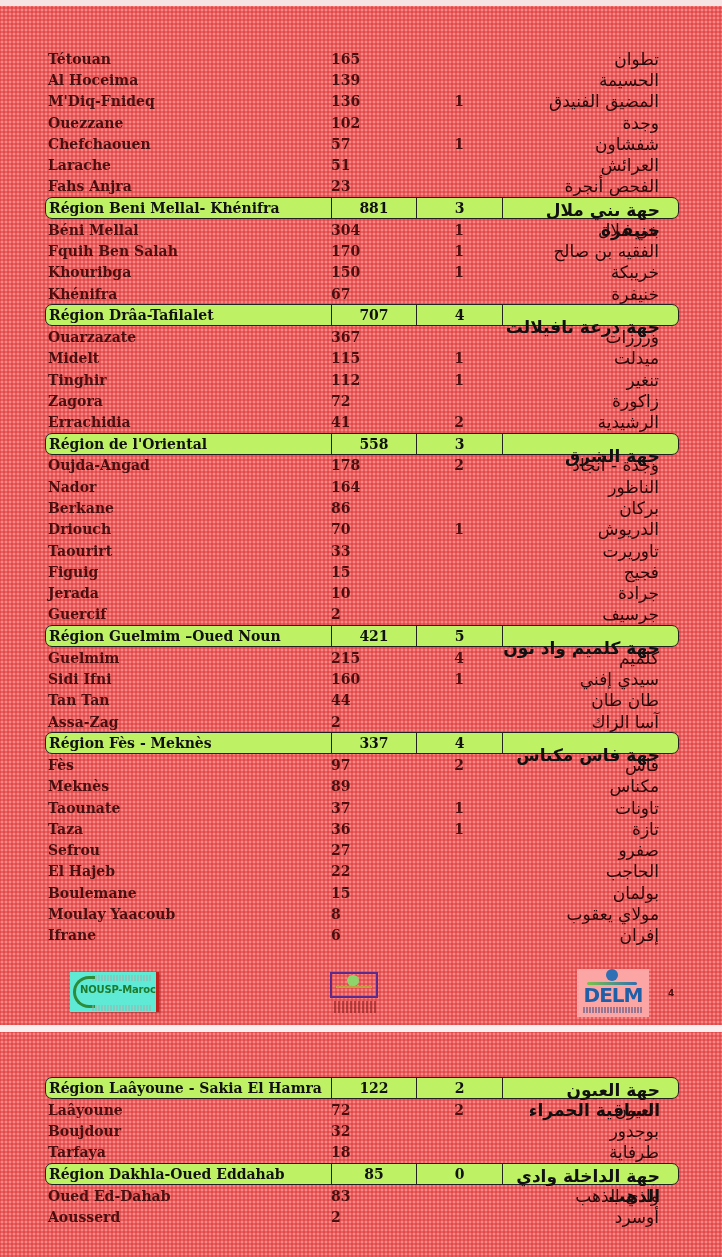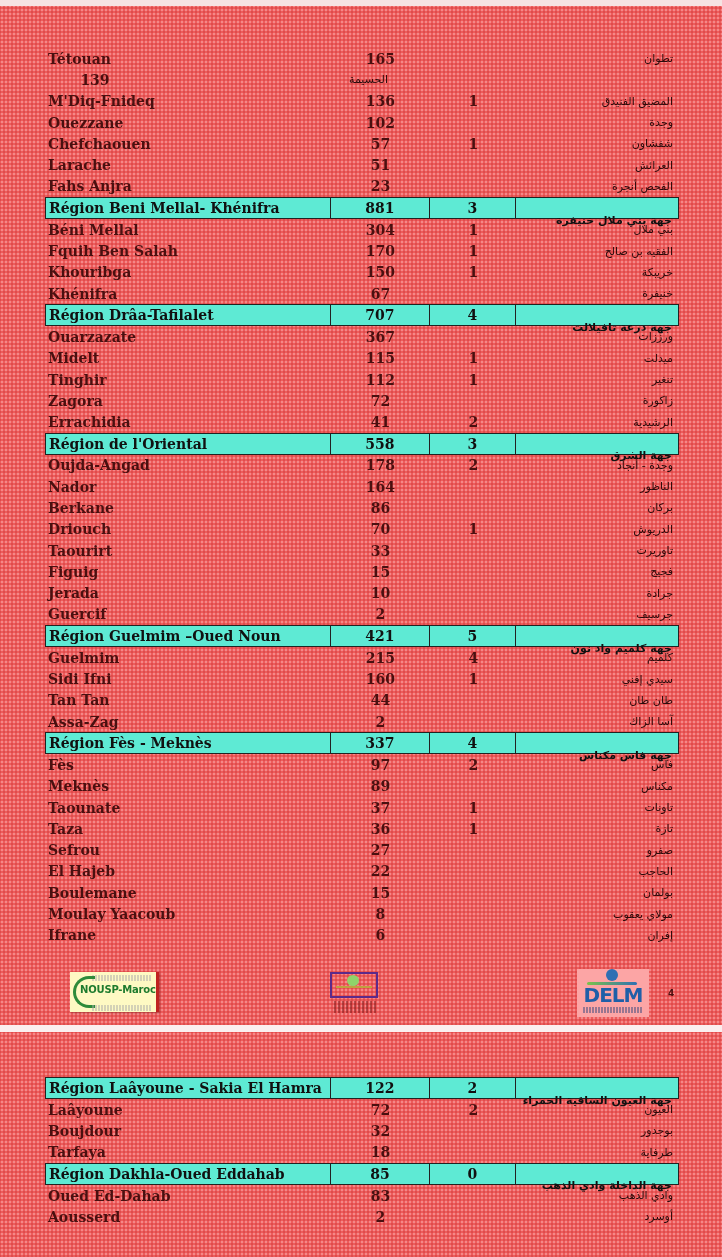--- a/index.html
+++ b/index.html
@@ -17,45 +17,45 @@
     .top-strip {
       position: absolute; left: 0; top: 0; width: 722px; height: 6px;
       background: #f6e3e3;
     }
     .page { position: absolute; left: 0; width: 722px; }
     .page-1 { top: 48px; }
     .page-2 { top: 1077px; }
     .tbl { position: absolute; left: 45px; width: 634px; }
     .row {
       position: relative; height: 21.3px; display: flex; align-items: center;
-      font-weight: bold; font-size: 14px; color: #4a1010;
+      font-weight: bold; font-size: 14px; color: #4a1010; border-radius: 7px;
     }
     .row .c-fr { width: 286px; padding-left: 3px; white-space: nowrap; }
-    .row .c-num { width: 100px; text-align: center; }
+    .row .c-num { width: 85px; text-align: left; }
     .row .c-dth { width: 86px; text-align: center; }
     .row .c-ar {
       width: 163px; text-align: right; padding-right: 6px;
-      font-family: "DejaVu Sans", sans-serif; font-weight: normal; font-size: 11px;
+      font-family: "DejaVu Sans", sans-serif; font-weight: normal; font-size: 17px;
       direction: rtl; color: #2a0a0a;
     }
     .row.region {
-      background: #5eead4; color: #111;
+      background: #bef264; color: #111;
       border: 1.5px solid #222;
       height: 22px;
     }
     .row.region > div { height: 100%; display: flex; align-items: center; }
     .row.region .c-fr { border-right: 1.5px solid #222; }
     .row.region .c-num { border-right: 1.5px solid #222; justify-content: center; }
     .row.region .c-dth { border-right: 1.5px solid #222; justify-content: center; }
     .row.region .c-ar { justify-content: flex-start; font-weight: bold; color: #111; margin-top: 24px; }
     .row.region .c-num, .row.region .c-dth { color: #111; }
     .logos { position: absolute; top: 968px; left: 0; width: 722px; height: 60px; }
     .logo-nousp {
       position: absolute; left: 70px; top: 4px; width: 89px; height: 40px;
-      background: #fef9c3; border-right: 3px solid #c0221f;
+      background: #5eead4; border-right: 3px solid #c0221f;
       box-shadow: 1px 1px 2px rgba(0,0,0,0.25);
     }
     .logo-nousp .arc {
       position: absolute; left: 3px; top: 4px; width: 22px; height: 32px;
       border: 3px solid #2e8b3a; border-right: none; border-radius: 16px 0 0 16px;
     }
     .logo-nousp .txt {
       position: absolute; left: 10px; top: 12px;
       font-family: "DejaVu Sans", sans-serif; font-weight: bold; font-size: 10px;
       color: #1e7b2e; letter-spacing: -0.2px;
@@ -122,20 +122,21 @@
 
 <div class="page page-1">
   <div class="tbl" id="tbl1">
       <div class="row">
         <div class="c-fr">Tétouan</div>
         <div class="c-num">165</div>
         <div class="c-dth"></div>
         <div class="c-ar">تطوان</div>
       </div>
       <div class="row">
+        <div class="c-fr">Al Hoceima</div>
         <div class="c-num">139</div>
         <div class="c-dth"></div>
         <div class="c-ar">الحسيمة</div>
       </div>
       <div class="row">
         <div class="c-fr">M'Diq-Fnideq</div>
         <div class="c-num">136</div>
         <div class="c-dth">1</div>
         <div class="c-ar">المضيق الفنيدق</div>
       </div>

